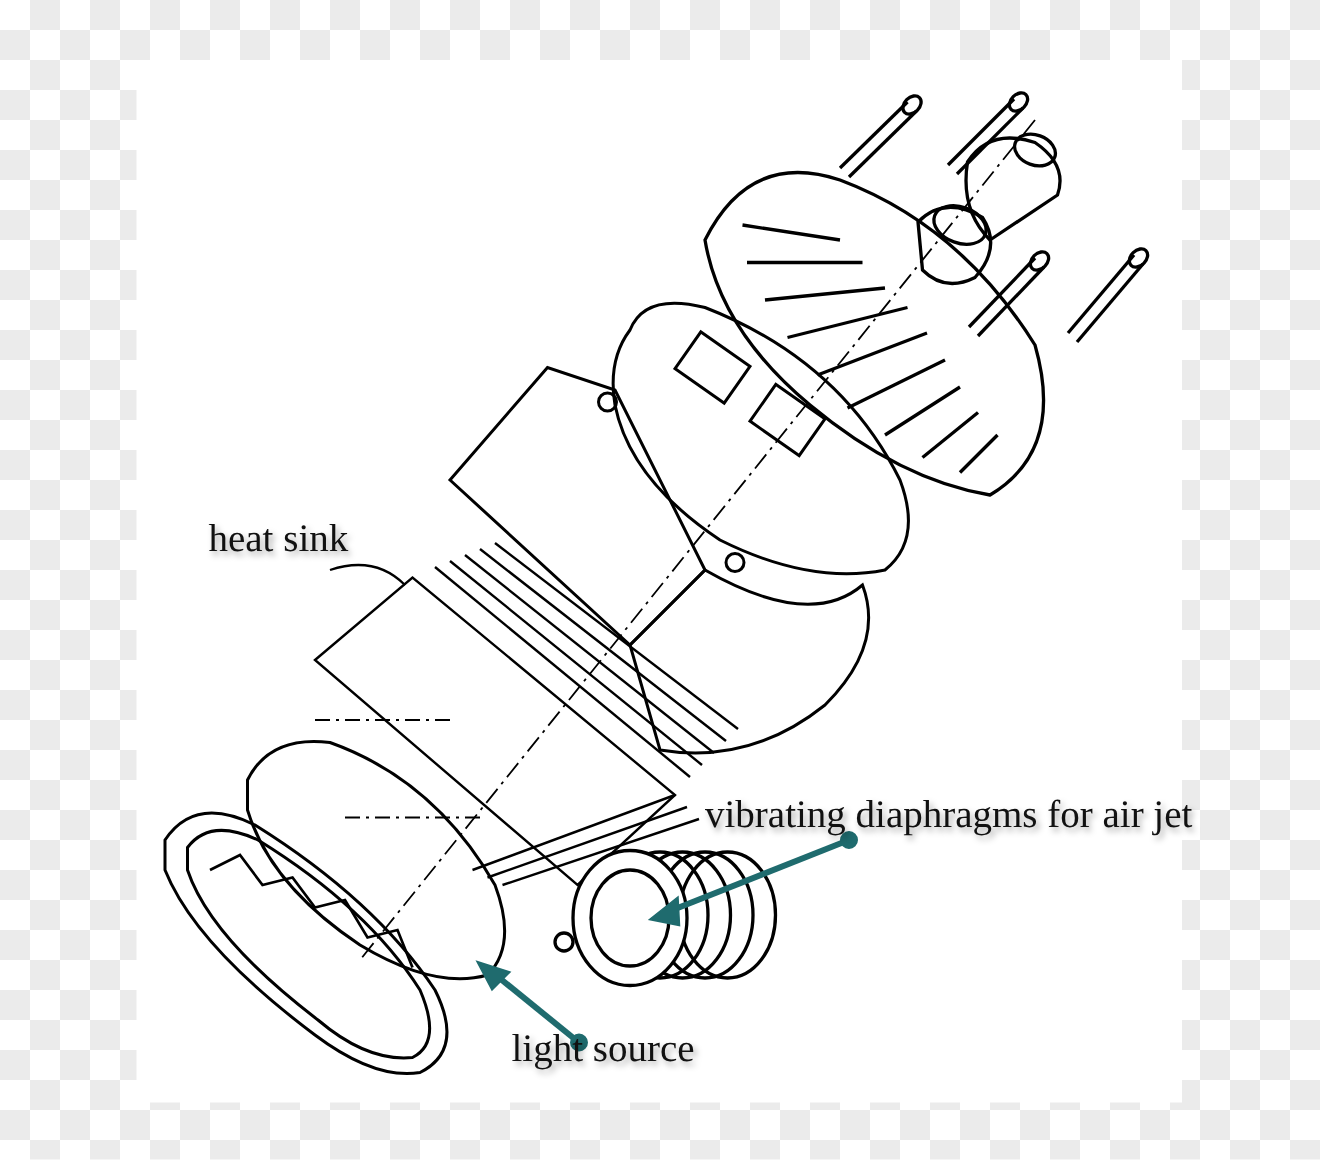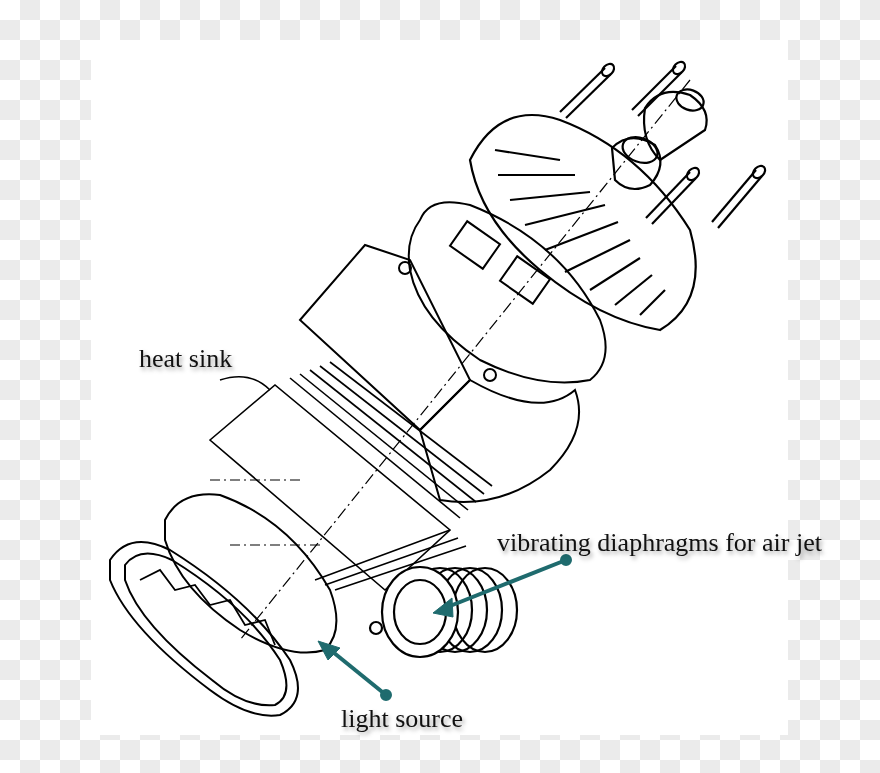--- a/index.html
+++ b/index.html
@@ -119,14 +119,14 @@
     <line x1="566" y1="560" x2="445" y2="608"></line>
     <polygon points="433,613 452,598 453,617" stroke-width="1"></polygon>
     <circle cx="566" cy="560" r="4"></circle>
     <line x1="386" y1="695" x2="328" y2="648"></line>
     <polygon points="318,641 340,648 328,660" stroke-width="1"></polygon>
     <circle cx="386" cy="695" r="4"></circle>
   </g>
 </svg>
 
 <div class="label" style="left:139px; top:344px;">heat sink</div>
-<div class="label" style="left:497px; top:528px;">vibrating diaphragms for air jet</div>
-<div class="label" style="left:341px; top:704px;">light source</div>
+<div class="label" style="left:470px; top:528px;">vibrating diaphragms for air jet</div>
+<div class="label" style="left:341px; top:684px;">light source</div>
 
 </body></html>

